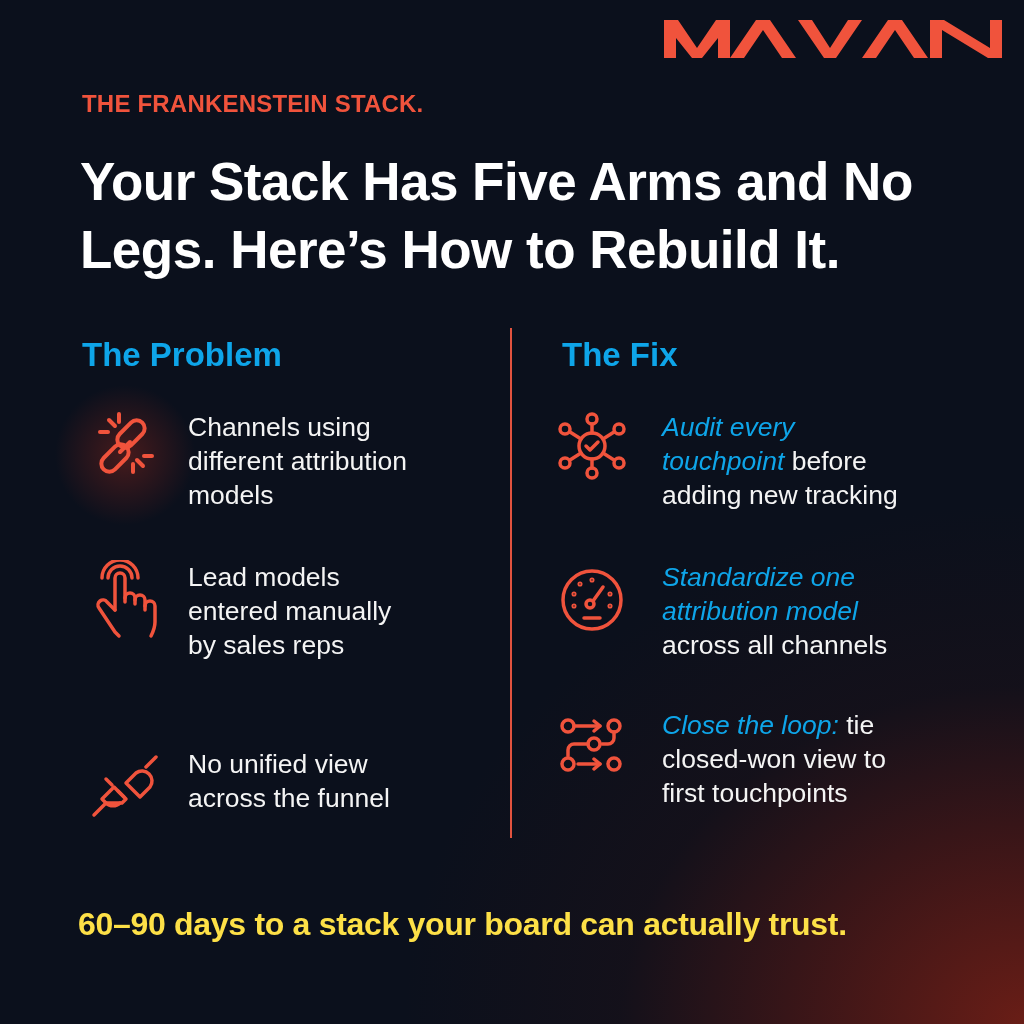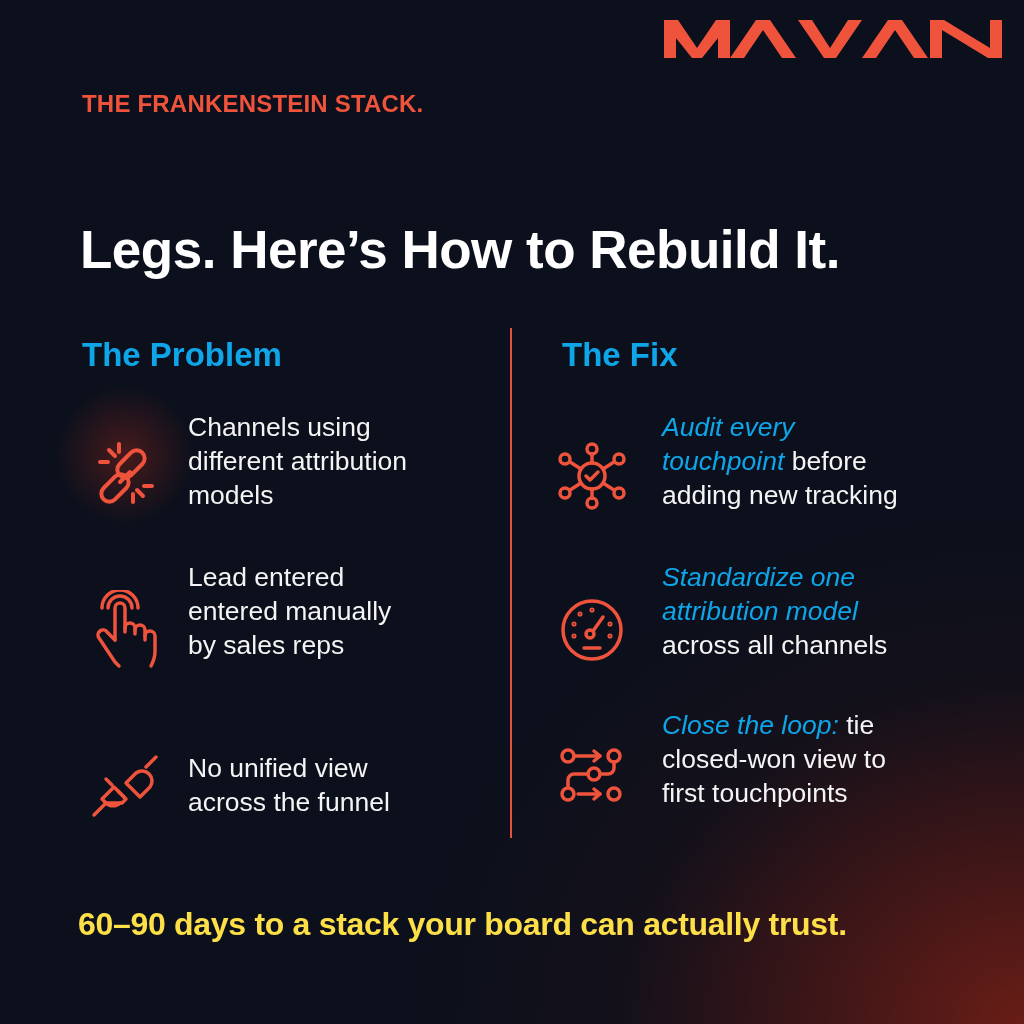--- a/index.html
+++ b/index.html
@@ -47,21 +47,21 @@
       top: 336px;
       font-size: 33px;
       font-weight: 700;
       color: #0ea5e9;
     }
     .col-title.problem { left: 82px; }
     .col-title.fix { left: 562px; }
     .item {
       position: absolute;
       display: flex;
-      align-items: flex-end;
+      align-items: flex-start;
     }
     .item .icon {
       width: 72px; height: 72px;
       flex: 0 0 72px;
     }
     .item .text {
       font-size: 26.5px;
       line-height: 34px;
       color: #f4f4f4;
       font-weight: 400;
@@ -105,21 +105,21 @@
       <polygon points="224,2 238,2 264,40 250,40 231,12 212,40 198,40"></polygon>
 
       <polygon points="266,2 280,2 326,30 326,2 338,2 338,40 324,40 278,12 278,40 266,40"></polygon>
     </g>
   </svg>
 </div>
 
 <div class="eyebrow">THE FRANKENSTEIN STACK.</div>
 
 <h1 class="headline">
-  <br>
+  <span>Your Stack Has Five Arms and No</span><br>
   <span>Legs. Here’s How to Rebuild It.</span>
 </h1>
 
 <h2 class="col-title problem">The Problem</h2>
 <h2 class="col-title fix">The Fix</h2>
 
 <div class="divider"></div>
 
 <div class="item p1">
   <div class="icon">
@@ -148,21 +148,21 @@
       <path d="M18 18 a12 12 0 0 1 24 0"></path>
       <path d="M12 18 a18 18 0 0 1 36 0"></path>
       <path d="M25 50 V18 a5 5 0 0 1 10 0 V42"></path>
       <path d="M35 38 a5 5 0 0 1 10 0 V44"></path>
       <path d="M45 40 a5 5 0 0 1 10 0 V50"></path>
       <path d="M55 46 a5 5 0 0 1 10 0 V62 c0 6 -2 10 -4 14"></path>
       <path d="M25 50 l-8 -8 a5 5 0 0 0 -8 6 l16 24 l4 4"></path>
     </svg>
   </div>
   <div class="text">
-    <span>Lead entered</span><br>
+    <span>Lead models</span><br>
     <span>entered manually</span><br>
     <span>by sales reps</span>
   </div>
 </div>
 
 <div class="item p3">
   <div class="icon">
     <svg width="72" height="72" viewBox="0 0 72 72" fill="none" stroke="#f0533c" stroke-width="3.5" stroke-linecap="round" stroke-linejoin="round">
       <line x1="4" y1="68" x2="16" y2="56"></line>
       <path d="M16 56 l-4 -4 l12 -12 l12 12 l-4 4 z"></path>

